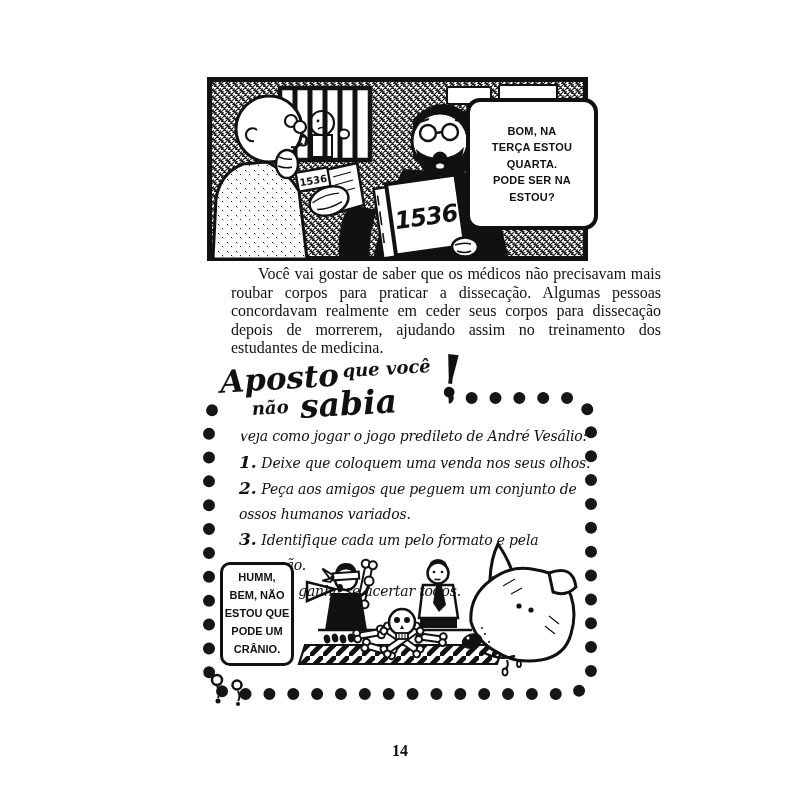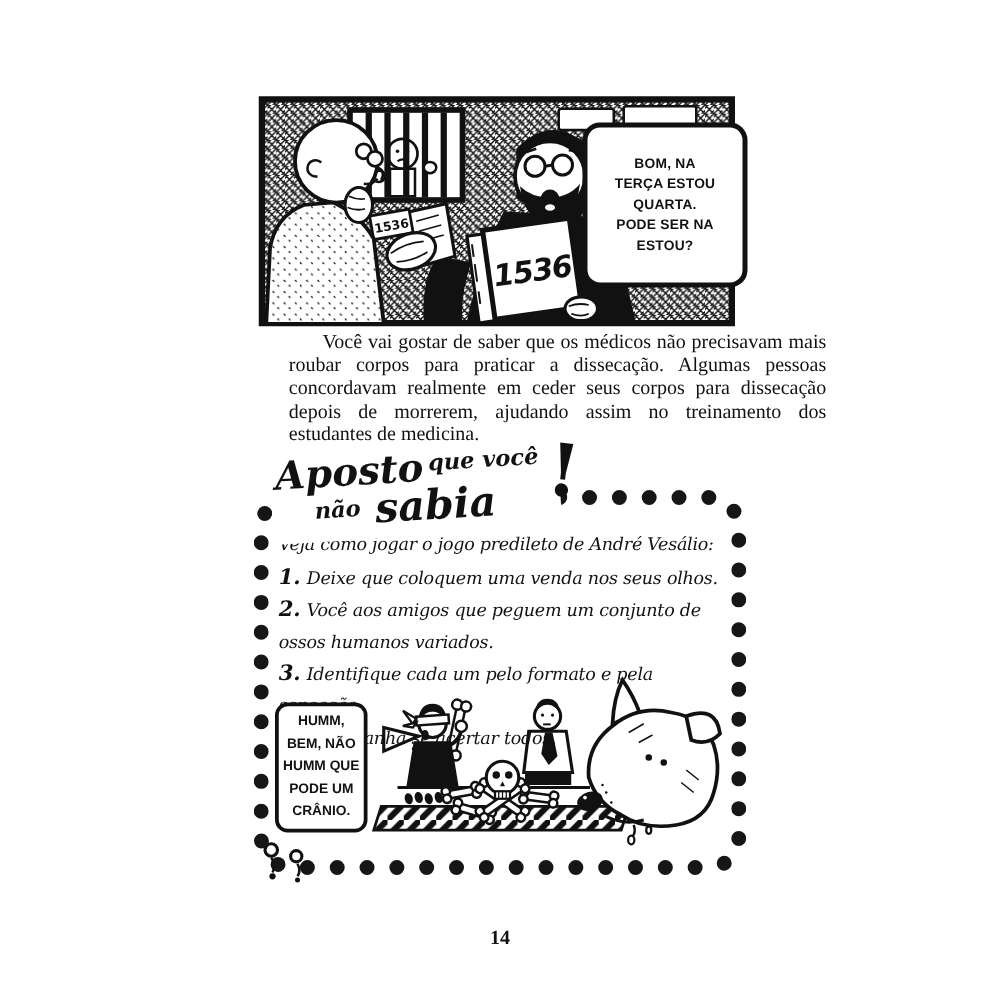--- a/index.html
+++ b/index.html
@@ -32,21 +32,21 @@
                 padding:2px 16px 4px 4px; transform:rotate(-3.5deg);
                 font-family:"DejaVu Serif", serif; font-style:italic; font-weight:bold;
                 white-space:nowrap; }
   .fact-title .t-line1 { font-size:31px; line-height:30px; }
   .fact-title .t-line1 .t-small { font-size:18px; position:relative; top:-8px; margin-left:4px; }
   .fact-title .t-line2 { font-size:33px; line-height:28px; margin-left:30px; margin-top:-4px; }
   .fact-title .t-line2 .t-small { font-size:18px; position:relative; top:-6px; }
   .fact-title .t-excl { position:absolute; right:-16px; top:-8px; font-size:58px;
                         transform:rotate(10deg); font-style:normal; }
 
-  .fact-text { position:absolute; left:8px; top:20px; width:352px;
+  .fact-text { position:absolute; left:24px; top:20px; width:352px;
                font-family:"DejaVu Serif", serif; font-style:italic; font-size:14px;
                letter-spacing:-0.2px; line-height:25px; z-index:2; }
   .fact-intro { margin-bottom:1px; }
   .step-num { font-size:17px; font-weight:bold; margin-right:5px; }
 
   .box-comic { position:absolute; left:4px; top:148px; width:360px; height:120px; }
   .box-comic svg { display:block; overflow:visible; }
   .small-bubble { left:1px; top:10px; width:74px; height:104px; border-width:3px;
                   border-radius:10px; font-size:11px; line-height:1.62; letter-spacing:0; }
   .small-bubble span { display:block; }
@@ -186,21 +186,21 @@
       <div class="t-line2">
         <span class="t-small">não</span>
         <span class="t-big">sabia</span>
       </div>
       <span class="t-excl">!</span>
     </div>
 
     <div class="fact-text">
       <div class="fact-intro">Veja como jogar o jogo predileto de André Vesálio:</div>
       <div class="fact-step"><span class="step-num">1.</span><span>Deixe que coloquem uma venda nos seus olhos.</span></div>
-      <div class="fact-step"><span class="step-num">2.</span><span>Você aos amigos que peguem um conjunto de ossos humanos variados.</span></div>
+      <div class="fact-step"><span class="step-num">2.</span><span>Peça aos amigos que peguem um conjunto de ossos humanos variados.</span></div>
       <div class="fact-step"><span class="step-num">3.</span><span>Identifique cada um pelo formato e pela sensação.</span></div>
       <div class="fact-step"><span class="step-num">4.</span><span>Você ganha se acertar todos.</span></div>
     </div>
 
     <div class="box-comic">
       <svg width="360" height="120" viewBox="0 0 360 120">
 
         <polygon points="88,30 116,37 88,49" fill="#fff" stroke="#111" stroke-width="2.5"></polygon>
 
         <g>
@@ -306,21 +306,21 @@
             <circle cx="263" cy="76" r="1" fill="#111"></circle>
           <path d="M288 108 q2 6 -1 9" fill="none" stroke="#111" stroke-width="2"></path>
           <ellipse cx="286" cy="120" rx="2.5" ry="3.5" fill="#fff" stroke="#111" stroke-width="1.8"></ellipse>
           <ellipse cx="300" cy="112" rx="2" ry="3" fill="#fff" stroke="#111" stroke-width="1.8"></ellipse>
         </g>
       </svg>
 
       <div class="speech-bubble small-bubble">
         <span>HUMM,</span>
         <span>BEM, NÃO</span>
-        <span>HUMM QUE</span>
+        <span>ESTOU QUE</span>
         <span>PODE UM</span>
         <span>CRÂNIO.</span>
       </div>
     </div>
 
     <svg class="tail-ornament" width="44" height="38" viewBox="0 0 44 38">
       <circle cx="10" cy="8" r="5" fill="#fff" stroke="#111" stroke-width="2.5"></circle>
       <path d="M10 14 q4 6 1 12" fill="none" stroke="#111" stroke-width="2"></path>
       <circle cx="11" cy="29" r="2.5" fill="#111"></circle>
       <circle cx="30" cy="13" r="4.5" fill="#fff" stroke="#111" stroke-width="2.5"></circle>

